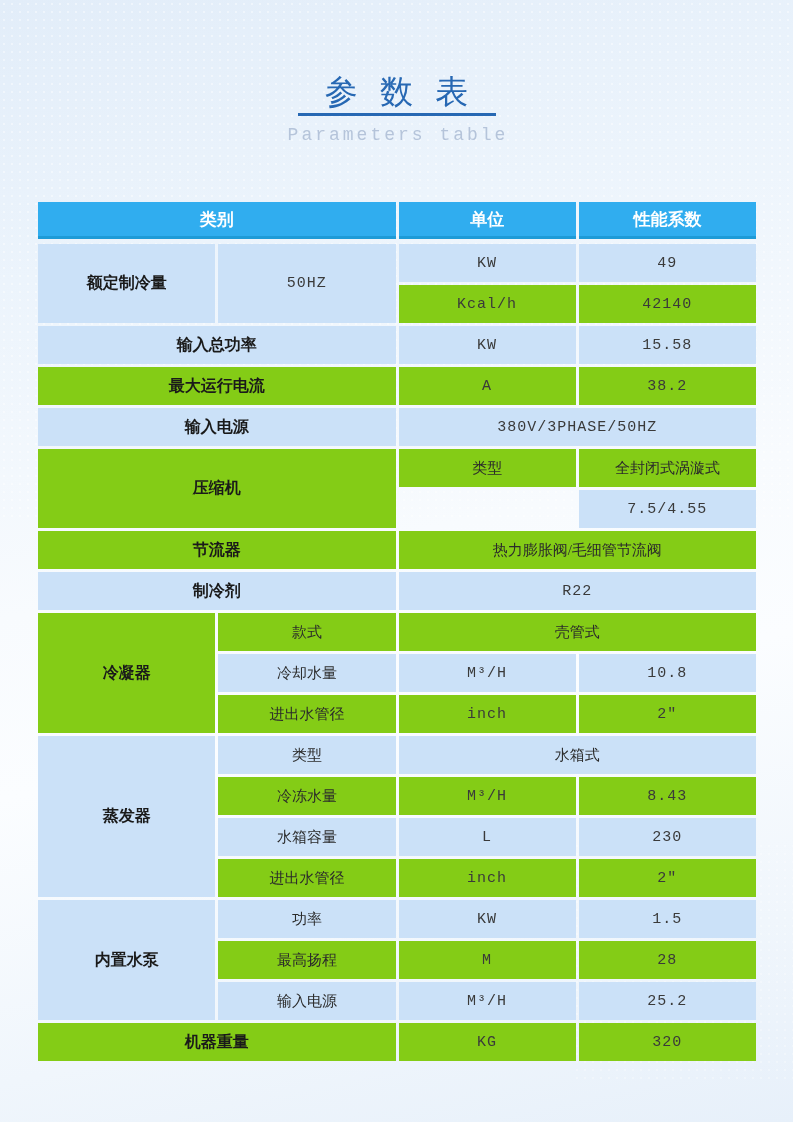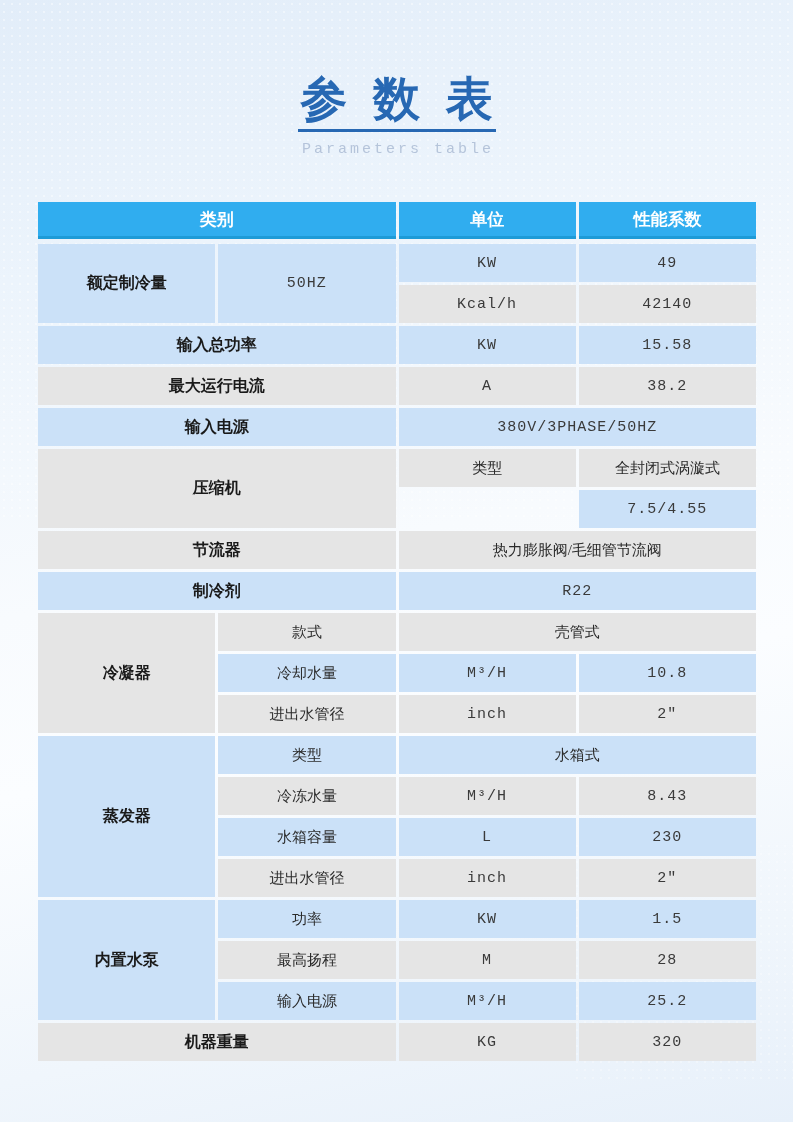--- a/index.html
+++ b/index.html
@@ -17,26 +17,26 @@
     background-size:8px 8px; opacity:.5; pointer-events:none;
   }
   body::after {
     content:""; position:absolute; right:0; bottom:40px; width:220px; height:240px; z-index:0;
     background-image:radial-gradient(circle, rgba(255,255,255,0.8) 1.2px, rgba(255,255,255,0) 1.4px);
     background-size:8px 8px; opacity:.35; pointer-events:none;
   }
 
   .title-wrap { position:absolute; top:74px; left:0; width:100%; text-align:center; z-index:1; }
   .title {
-    font-family:"Liberation Serif", serif; font-weight:bold;
-    font-size:47px; color:#2768b3; letter-spacing:7px; text-indent:7px; line-height:1.1;
+    font-family:"Liberation Serif", serif; font-weight:normal;
+    font-size:33px; color:#2768b3; letter-spacing:7px; text-indent:7px; line-height:1.1;
   }
   .title-underline { width:198px; height:3px; background:#2768b3; margin:3px auto 9px auto; }
   .subtitle {
-    font-family:"Liberation Mono", monospace; font-size:15px;
+    font-family:"Liberation Mono", monospace; font-size:18px;
     color:#b5c4da; letter-spacing:3px; text-indent:3px;
   }
 
   .table-wrap { position:absolute; left:38px; top:202px; width:718px; z-index:1; }
 
   .thead {
     display:grid; grid-template-columns:repeat(4,1fr); gap:3px;
     height:37px; margin-bottom:5px;
   }
   .th {
@@ -45,21 +45,21 @@
     border-bottom:3px solid #1e9bd7;
   }
   .span2 { grid-column:span 2; }
 
   .tbody {
     display:grid; grid-template-columns:repeat(4,1fr);
     grid-auto-rows:38px; gap:3px;
   }
   .cell { display:flex; align-items:center; justify-content:center; text-align:center; }
   .dark  { background:#cbe1f8; }
-  .light { background:#e5e5e5; }
+  .light { background:#84cc16; }
   .lbl  { font-weight:bold; font-size:16px; color:#1a1a1a; }
   .sub  { font-family:"Liberation Serif", serif; font-size:15px; color:#2b2b2b; }
   .cnval{ font-family:"Liberation Serif", serif; font-size:15px; color:#2b2b2b; }
   .mono { font-family:"Liberation Mono", monospace; font-size:15px; color:#3a3a3a; letter-spacing:1px; }
 </style>
 </head>
 <body>
 
 <div class="title-wrap">
   <div class="title">参 数 表</div>

